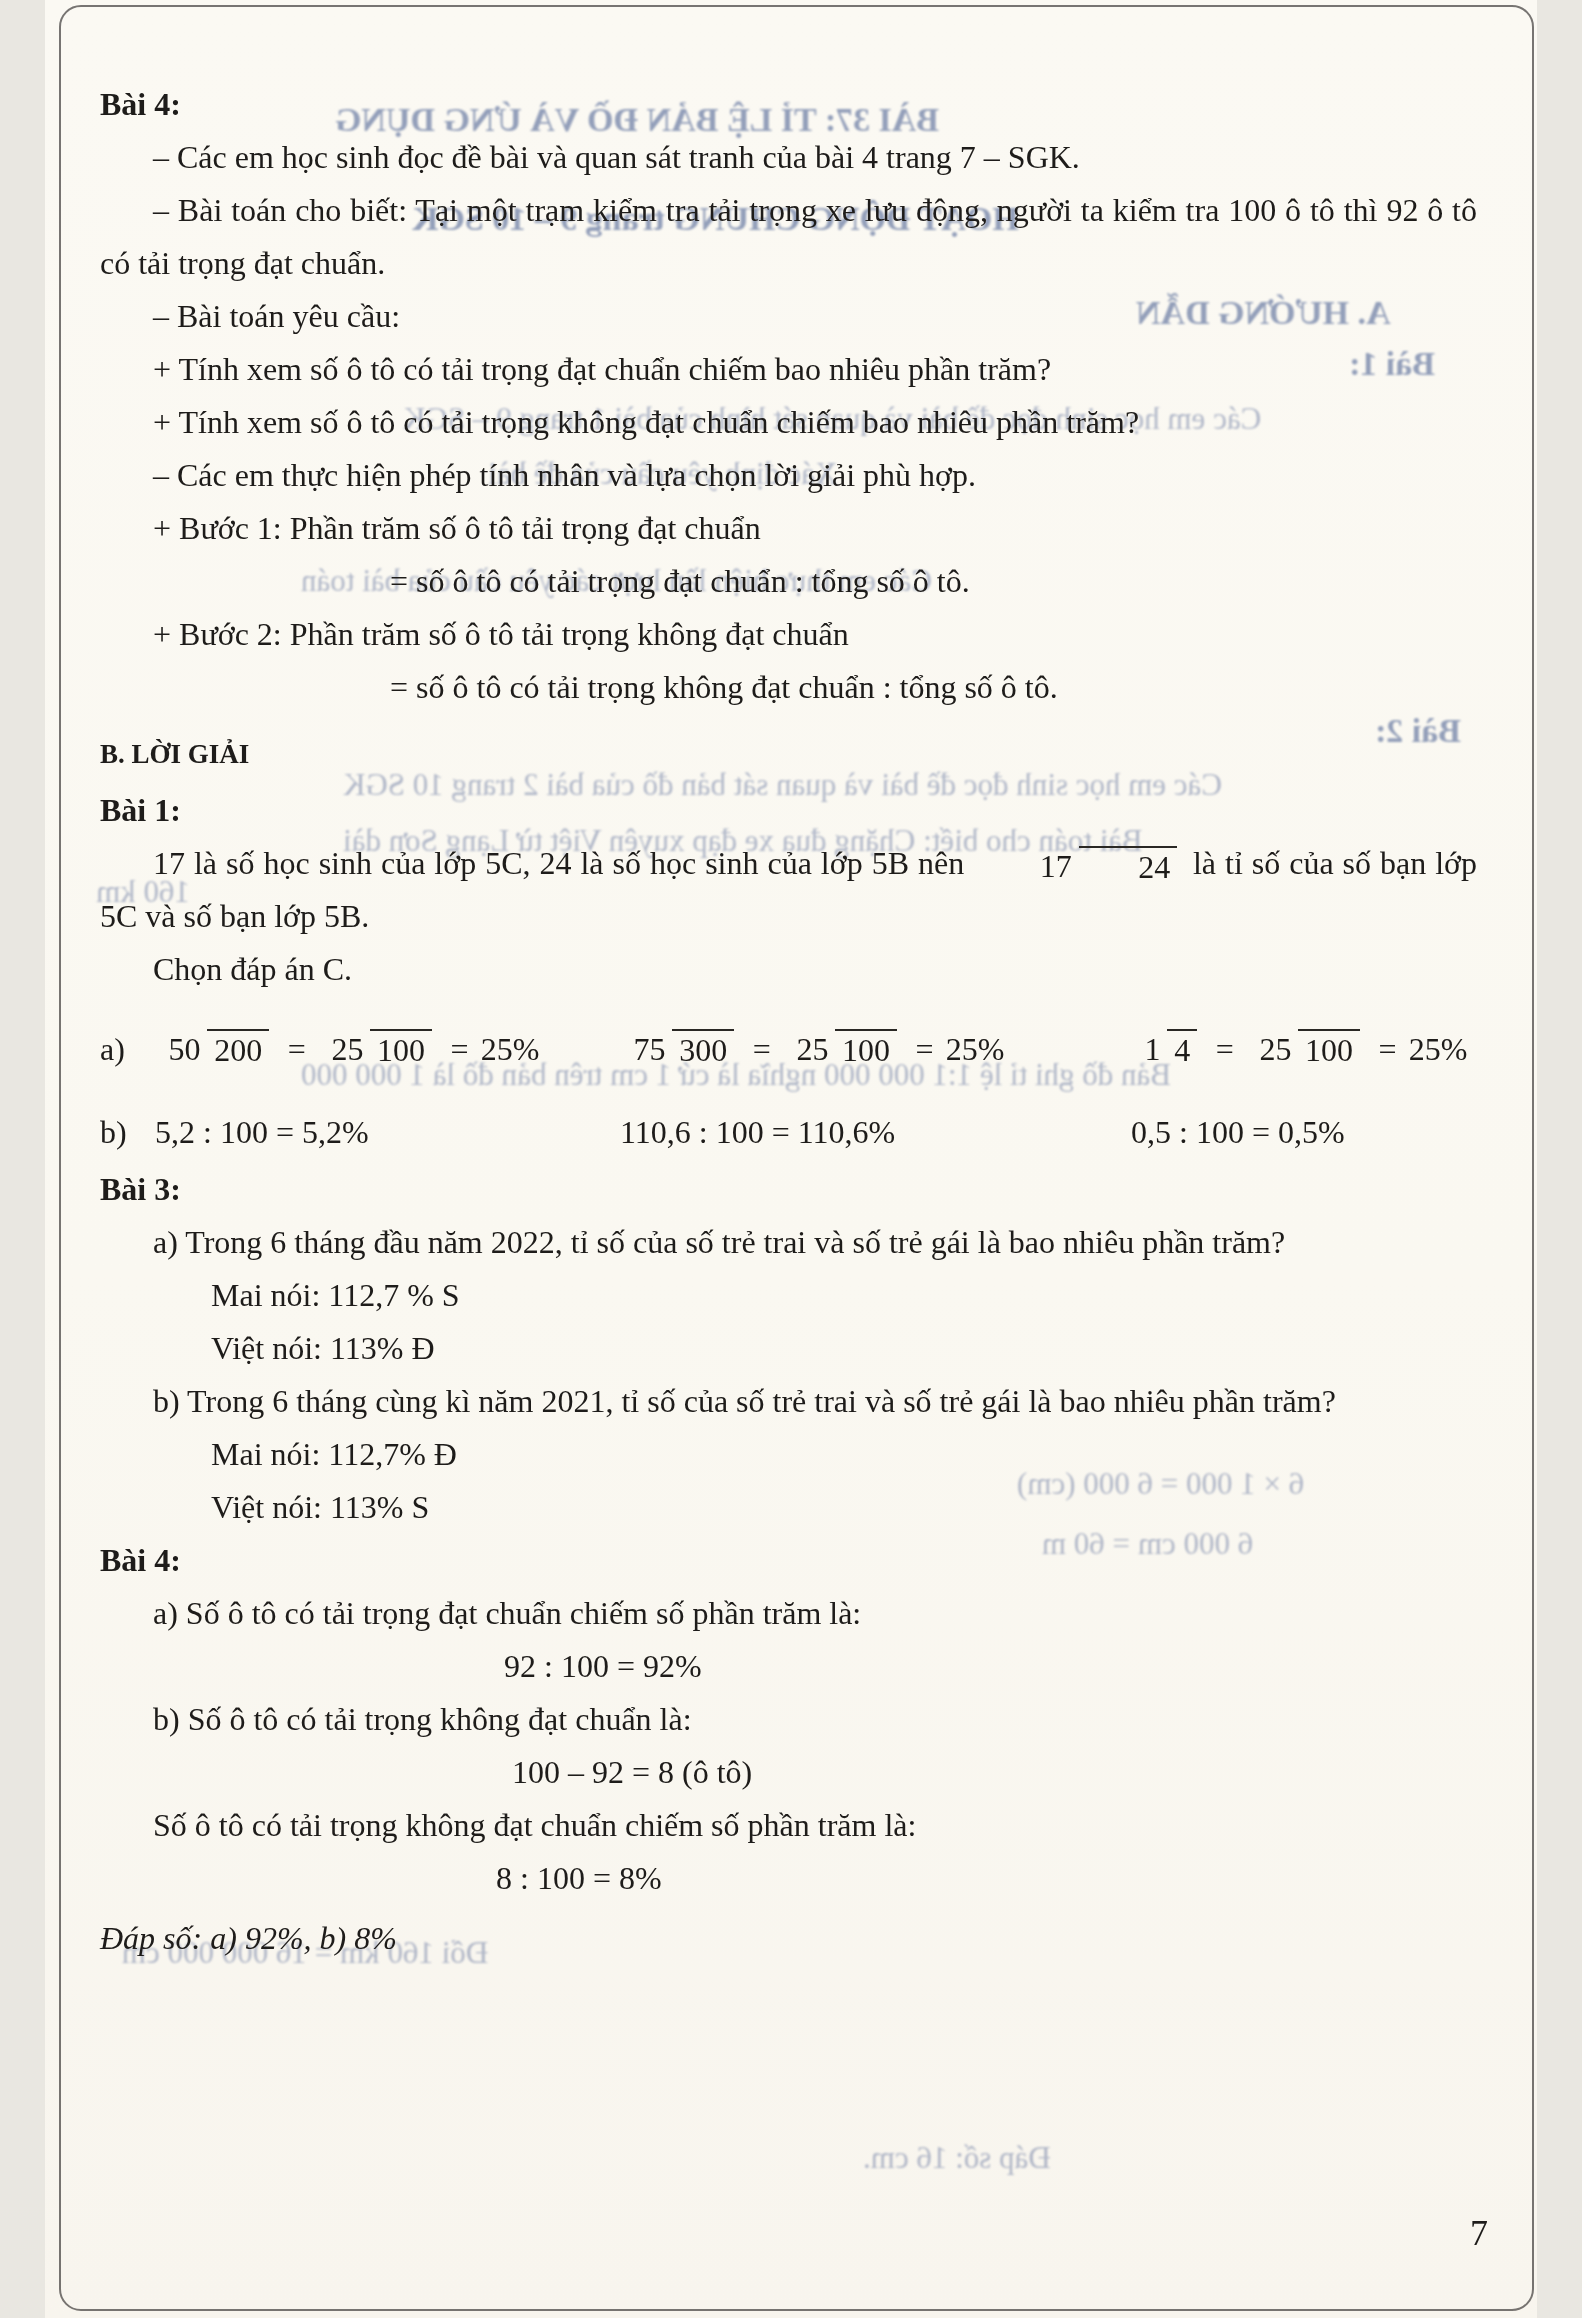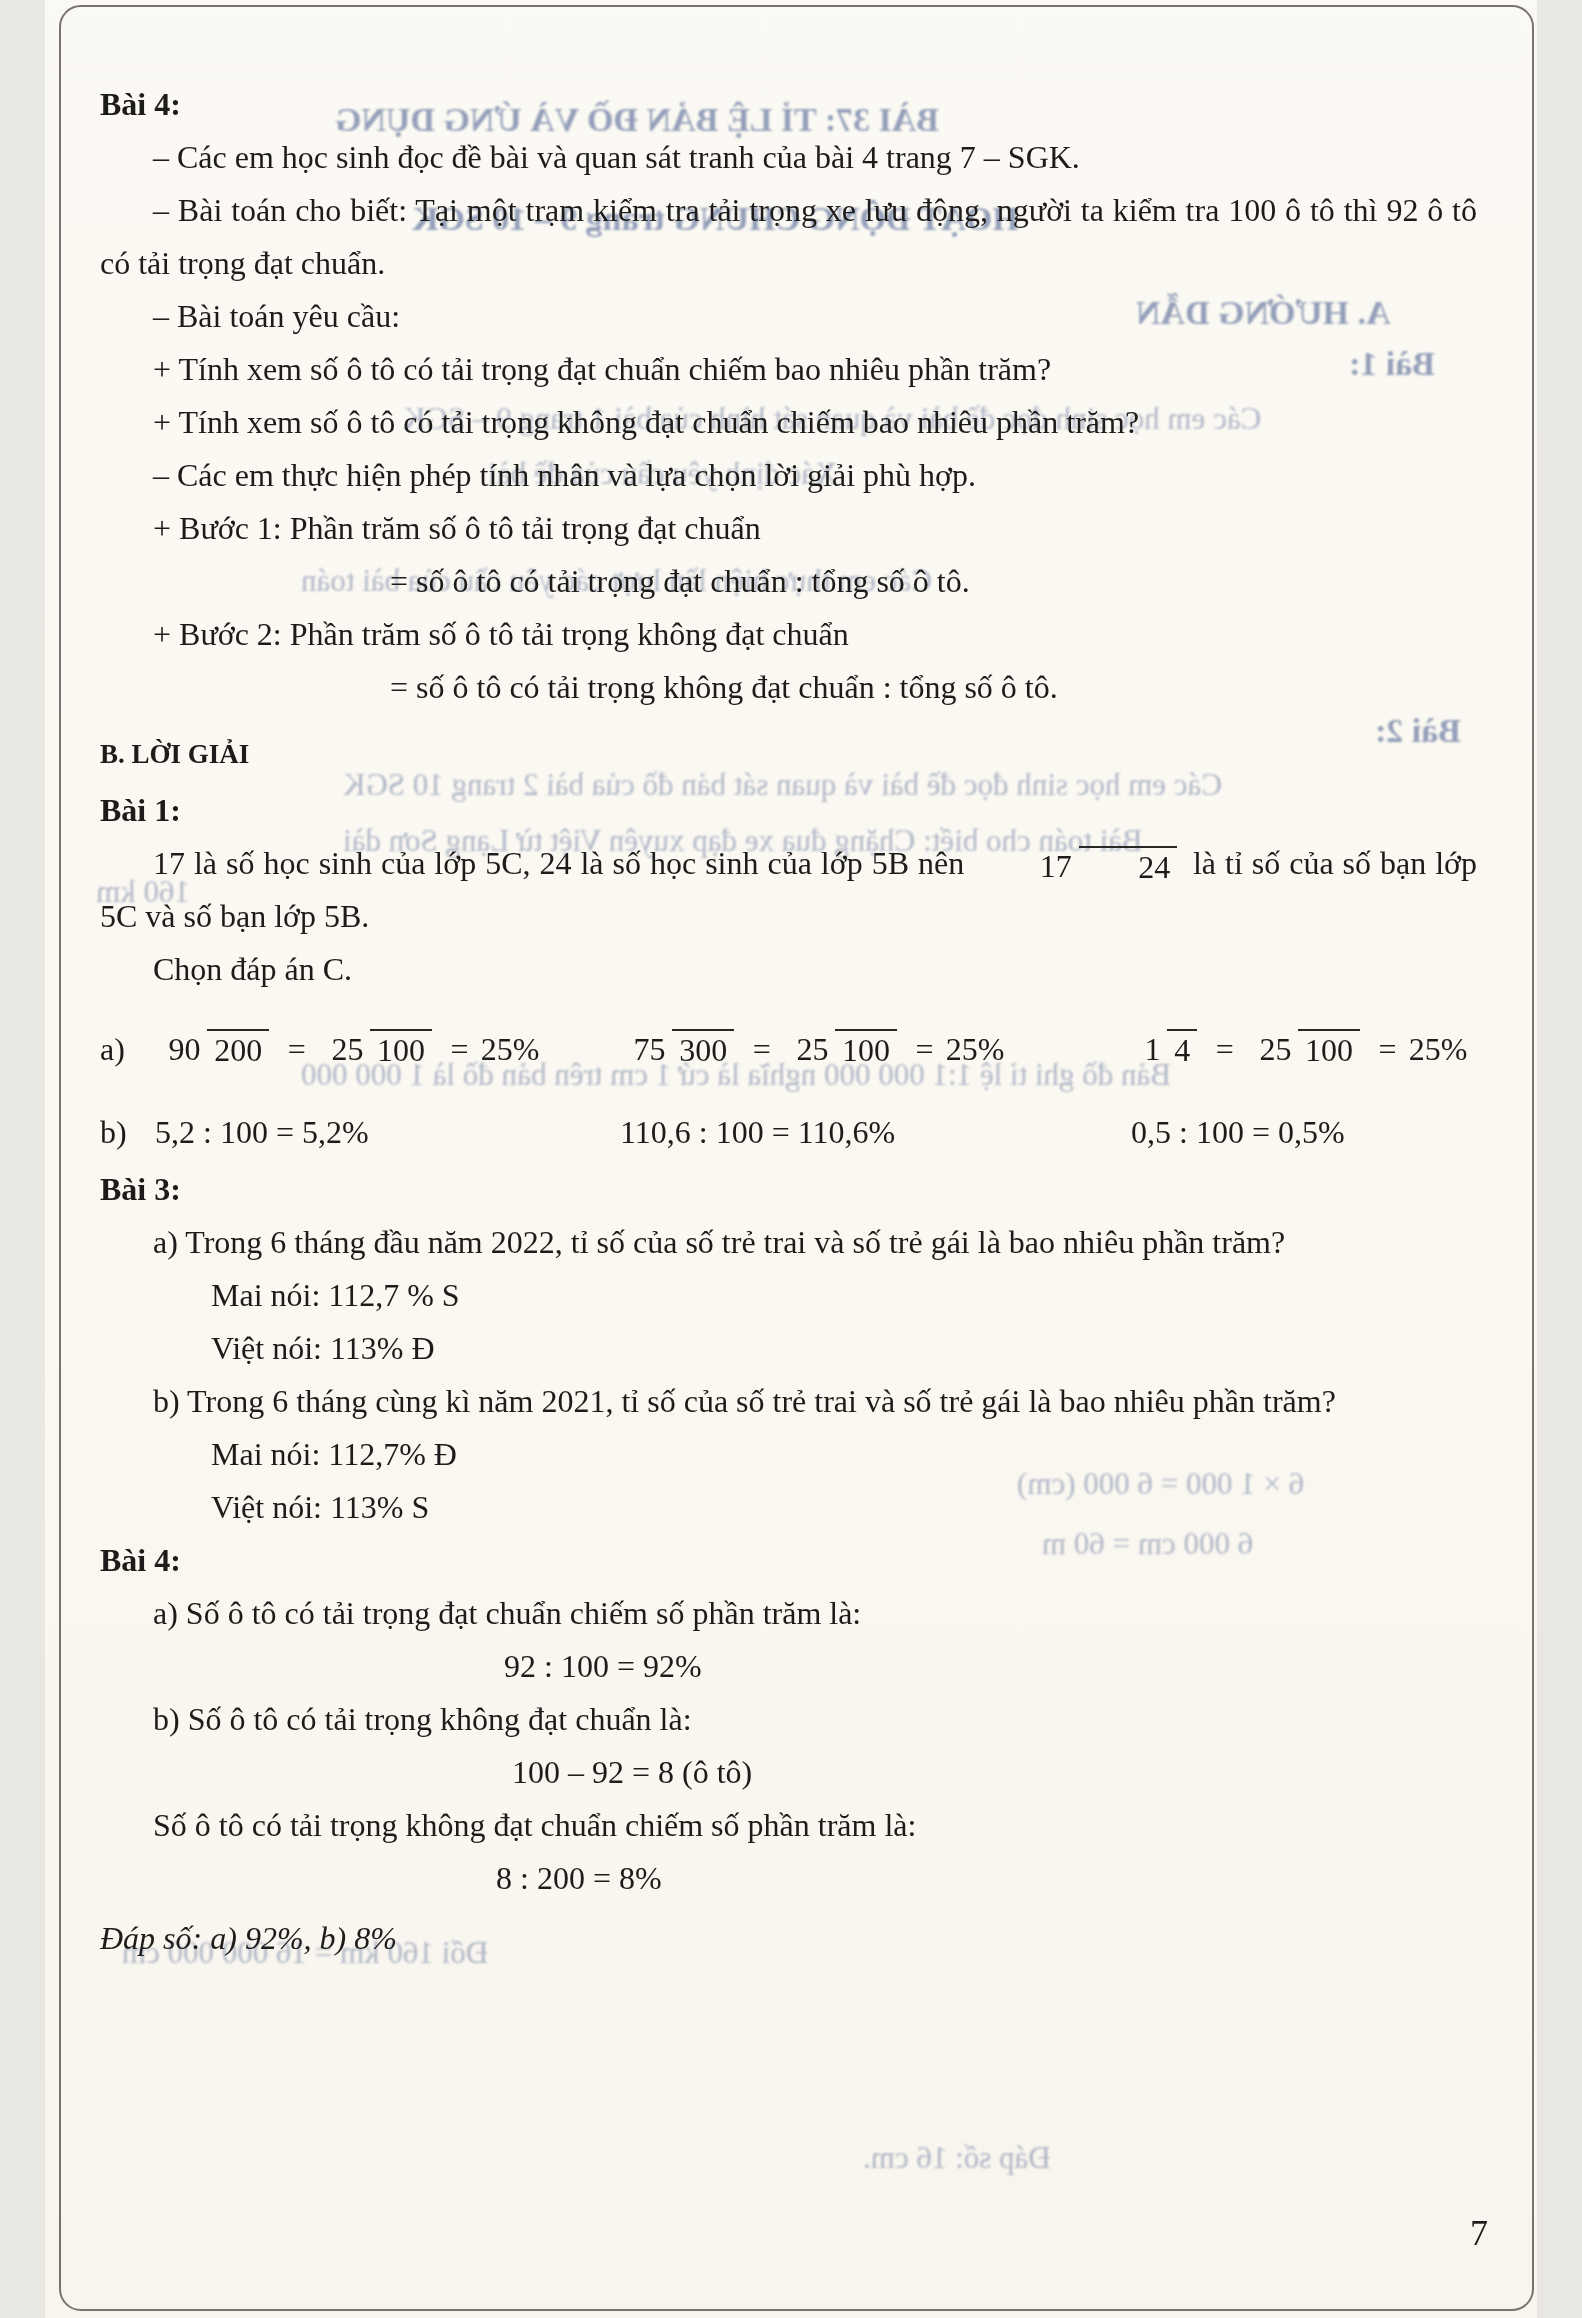--- a/index.html
+++ b/index.html
@@ -115,21 +115,21 @@
         <span class="den">24</span>
       </span>
       <span>là tỉ số của số bạn lớp 5C và số bạn lớp 5B.</span>
     </p>
     <p class="indent">Chọn đáp án C.</p>
 
     <div class="b2row tall">
       <span>a)</span>
       <span class="b2item">
         <span class="frac">
-          <span class="num">90</span>
+          <span class="num">50</span>
           <span class="den">200</span>
         </span>
         <span class="eq">=</span>
         <span class="frac">
           <span class="num">25</span>
           <span class="den">100</span>
         </span>
         <span class="eq">=</span>
         <span>25%</span>
       </span>
@@ -174,21 +174,21 @@
     <p class="indent">b) Trong 6 tháng cùng kì năm 2021, tỉ số của số trẻ trai và số trẻ gái là bao nhiêu phần trăm?</p>
     <p class="speech">Mai nói: 112,7% Đ</p>
     <p class="speech">Việt nói: 113% S</p>
 
     <p class="h">Bài 4:</p>
     <p class="indent">a) Số ô tô có tải trọng đạt chuẩn chiếm số phần trăm là:</p>
     <p class="calc1">92 : 100 = 92%</p>
     <p class="indent">b) Số ô tô có tải trọng không đạt chuẩn là:</p>
     <p class="calc2">100 – 92 = 8 (ô tô)</p>
     <p class="indent">Số ô tô có tải trọng không đạt chuẩn chiếm số phần trăm là:</p>
-    <p class="calc3">8 : 200 = 8%</p>
+    <p class="calc3">8 : 100 = 8%</p>
     <p class="answer">Đáp số: a) 92%, b) 8%</p>
 
   </div>
 
   <div class="page-number">7</div>
 
 </div>
 
 
 </body></html>

